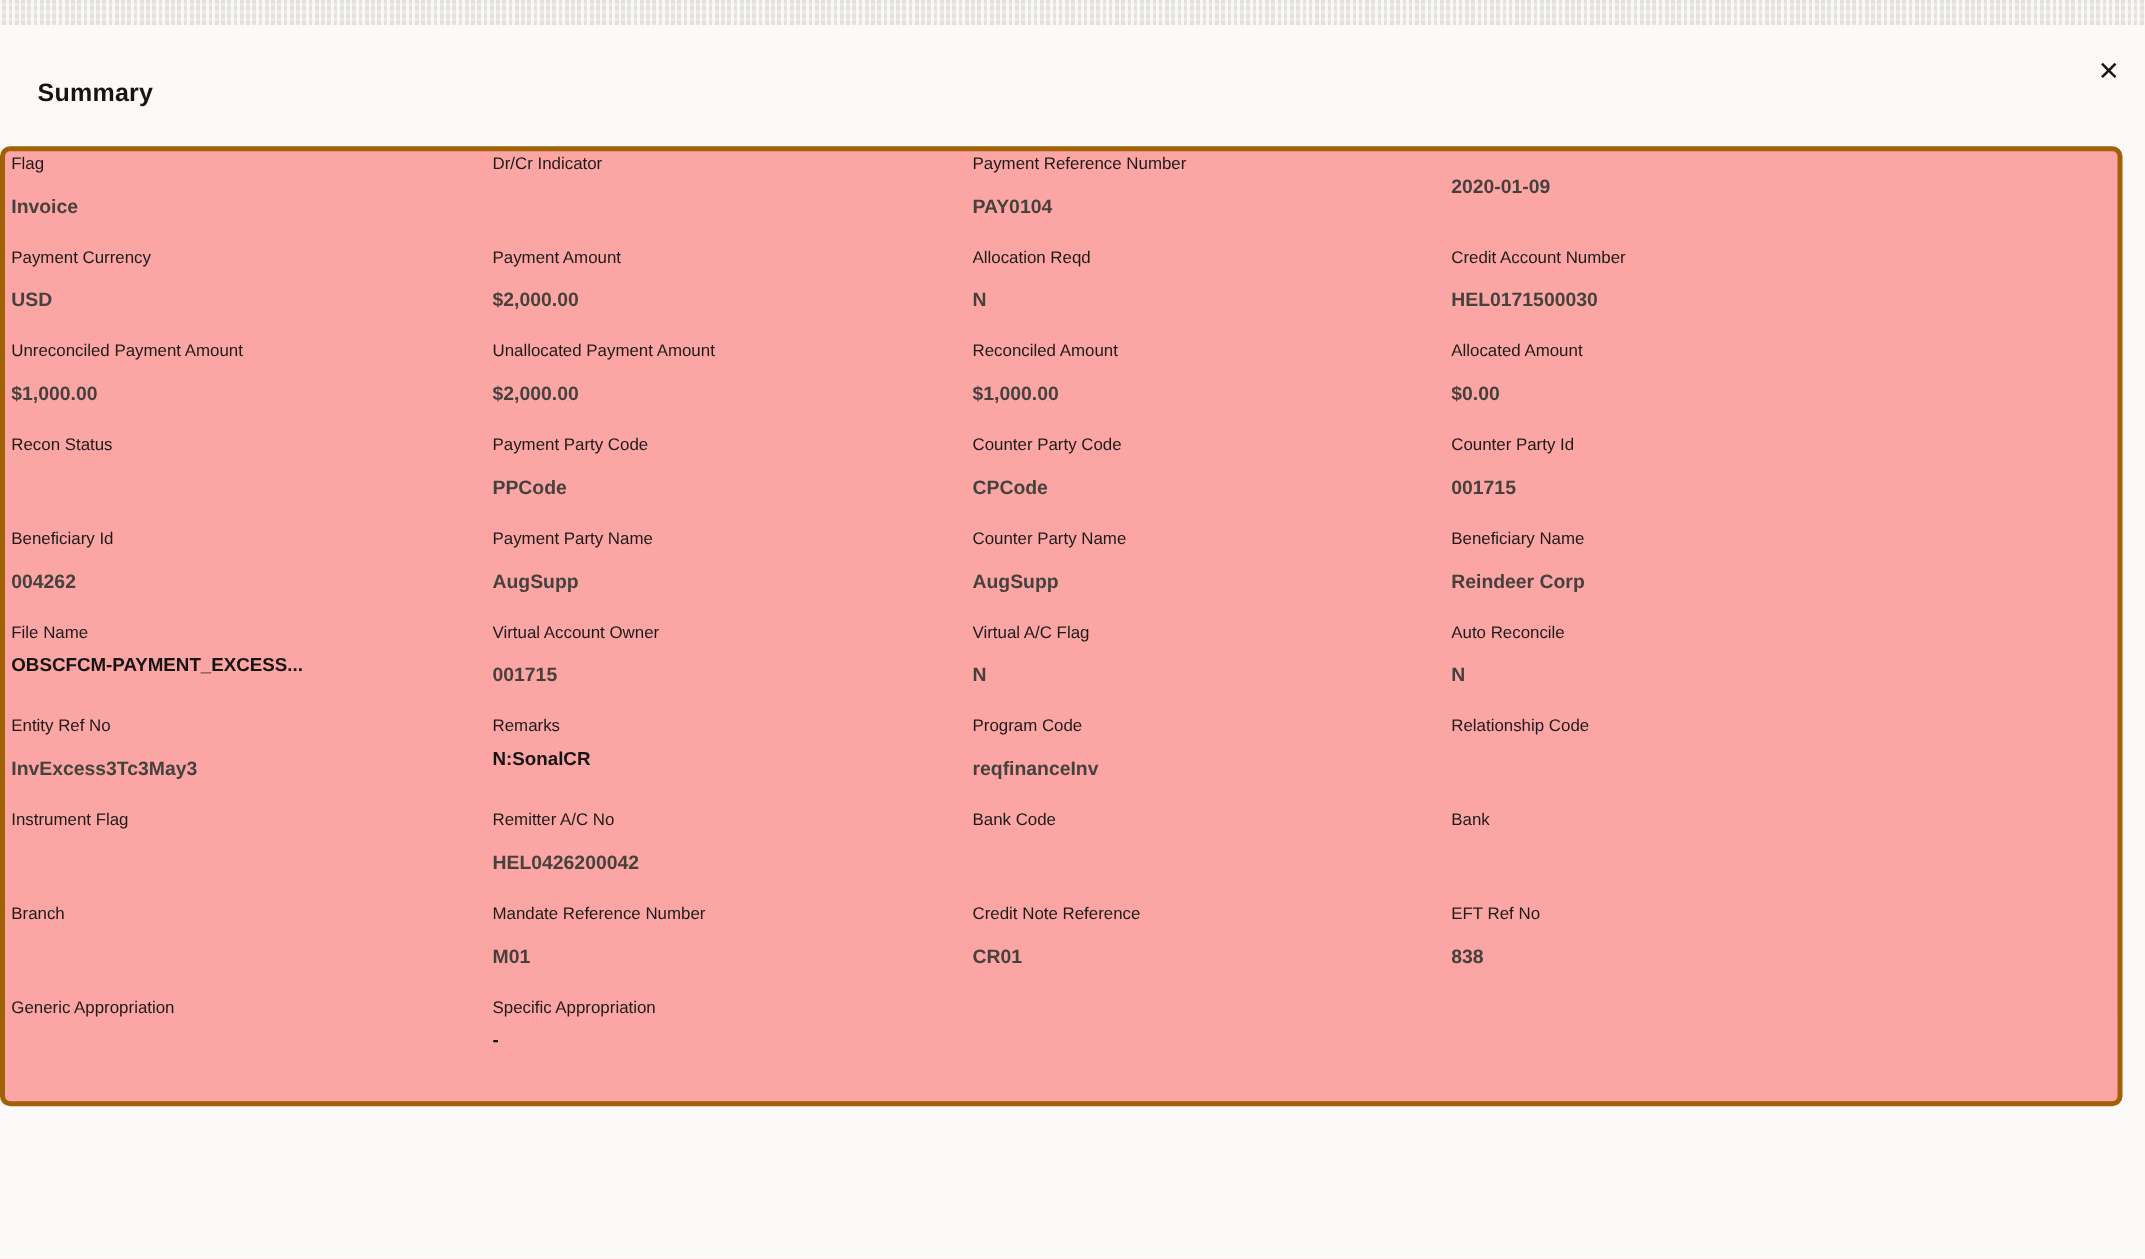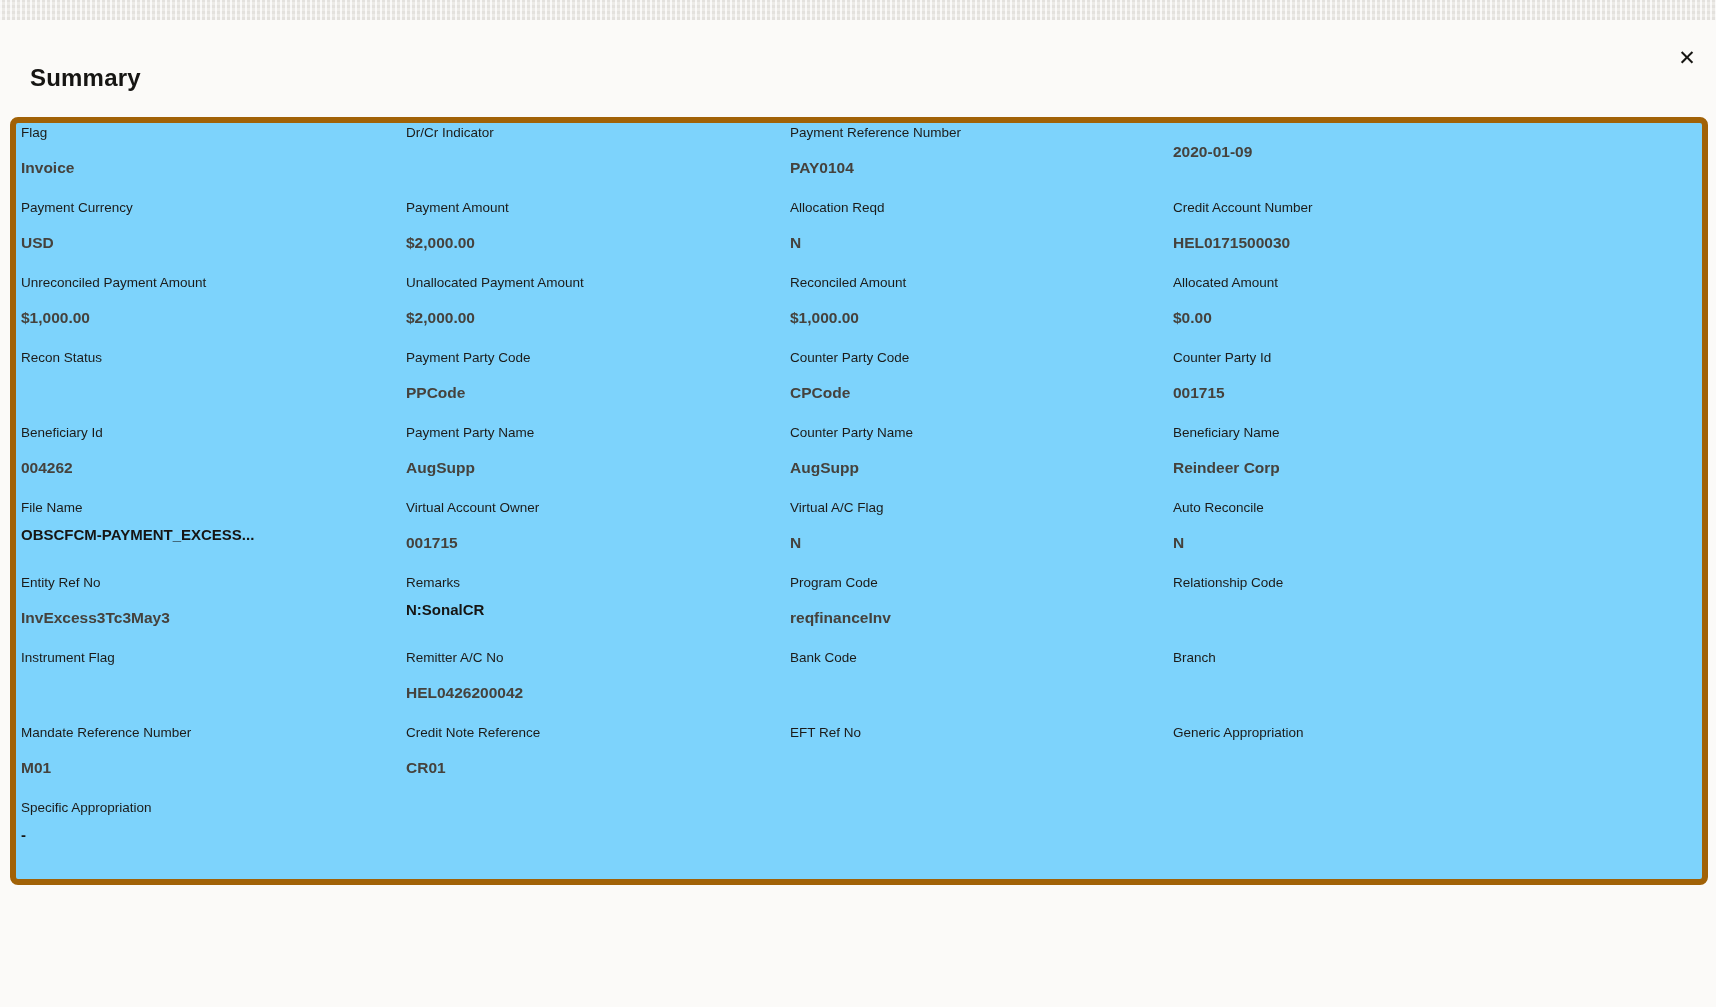--- a/index.html
+++ b/index.html
@@ -23,21 +23,21 @@
   }
   .modal-header {
     position: relative;
     height: 97px;
   }
   .modal-title {
     position: absolute;
     left: 30px;
     top: 44px;
     margin: 0;
-    font-size: 24px;
+    font-size: 20px;
     font-weight: 700;
     letter-spacing: .2px;
     color: #161513;
   }
   .close-btn {
     position: absolute;
     top: 22px;
     right: 13px;
     width: 32px;
     height: 32px;
@@ -45,26 +45,25 @@
     background: transparent;
     font-size: 21px;
     line-height: 32px;
     padding: 0;
     cursor: pointer;
     color: #161513;
     font-family: "Liberation Sans", sans-serif;
   }
   .panel {
     box-sizing: border-box;
-    margin-left: 10px;
     width: 1698px;
     height: 768px;
-    border: 6px solid #a16207;
+    border: 4px solid #a16207;
     border-radius: 8px;
-    background: #7dd3fc;
+    background: #fca5a5;
   }
   .grid {
     display: grid;
     grid-template-columns: 385px 384px 383px auto;
     grid-auto-rows: 75px;
     padding: 2px 0 0 5px;
   }
   .cell {
     box-sizing: border-box;
     padding-right: 30px;
@@ -221,33 +220,38 @@
   </div>
         <div class="cell">
     <div class="label">Remitter A/C No</div>
     <div class="value">HEL0426200042</div>
   </div>
         <div class="cell">
     <div class="label">Bank Code</div>
     <div class="value"></div>
   </div>
         <div class="cell">
+    <div class="label">Bank</div>
+    <div class="value"></div>
+  </div>
+        <div class="cell">
     <div class="label">Branch</div>
     <div class="value"></div>
   </div>
         <div class="cell">
     <div class="label">Mandate Reference Number</div>
     <div class="value">M01</div>
   </div>
         <div class="cell">
     <div class="label">Credit Note Reference</div>
     <div class="value">CR01</div>
   </div>
         <div class="cell">
     <div class="label">EFT Ref No</div>
+    <div class="value">838</div>
   </div>
         <div class="cell">
     <div class="label">Generic Appropriation</div>
     <div class="value"></div>
   </div>
         <div class="cell">
     <div class="label">Specific Appropriation</div>
     <div class="value bold">-</div>
   </div>
       </div>

